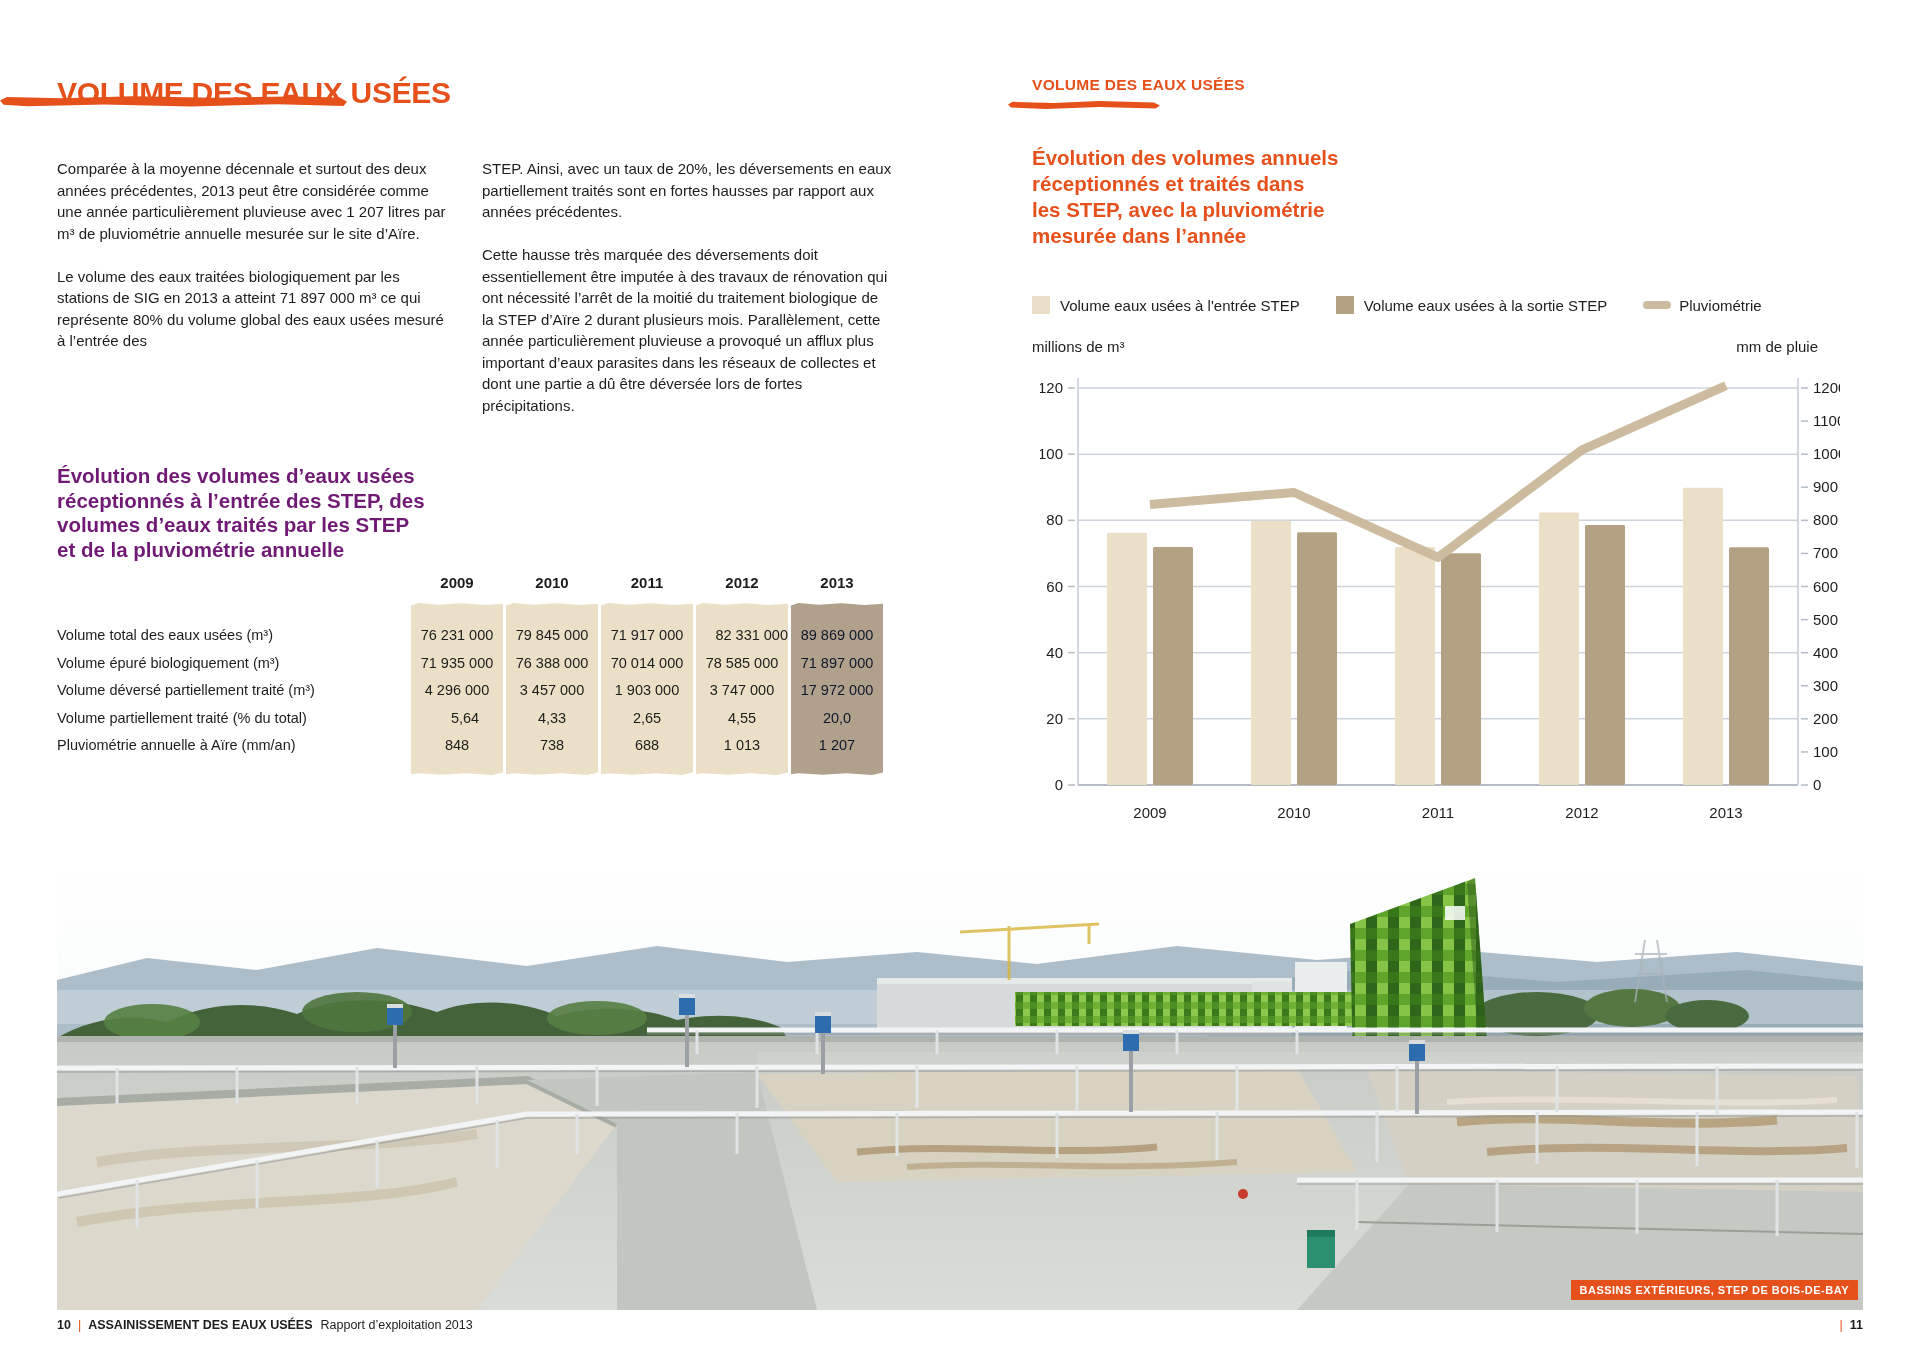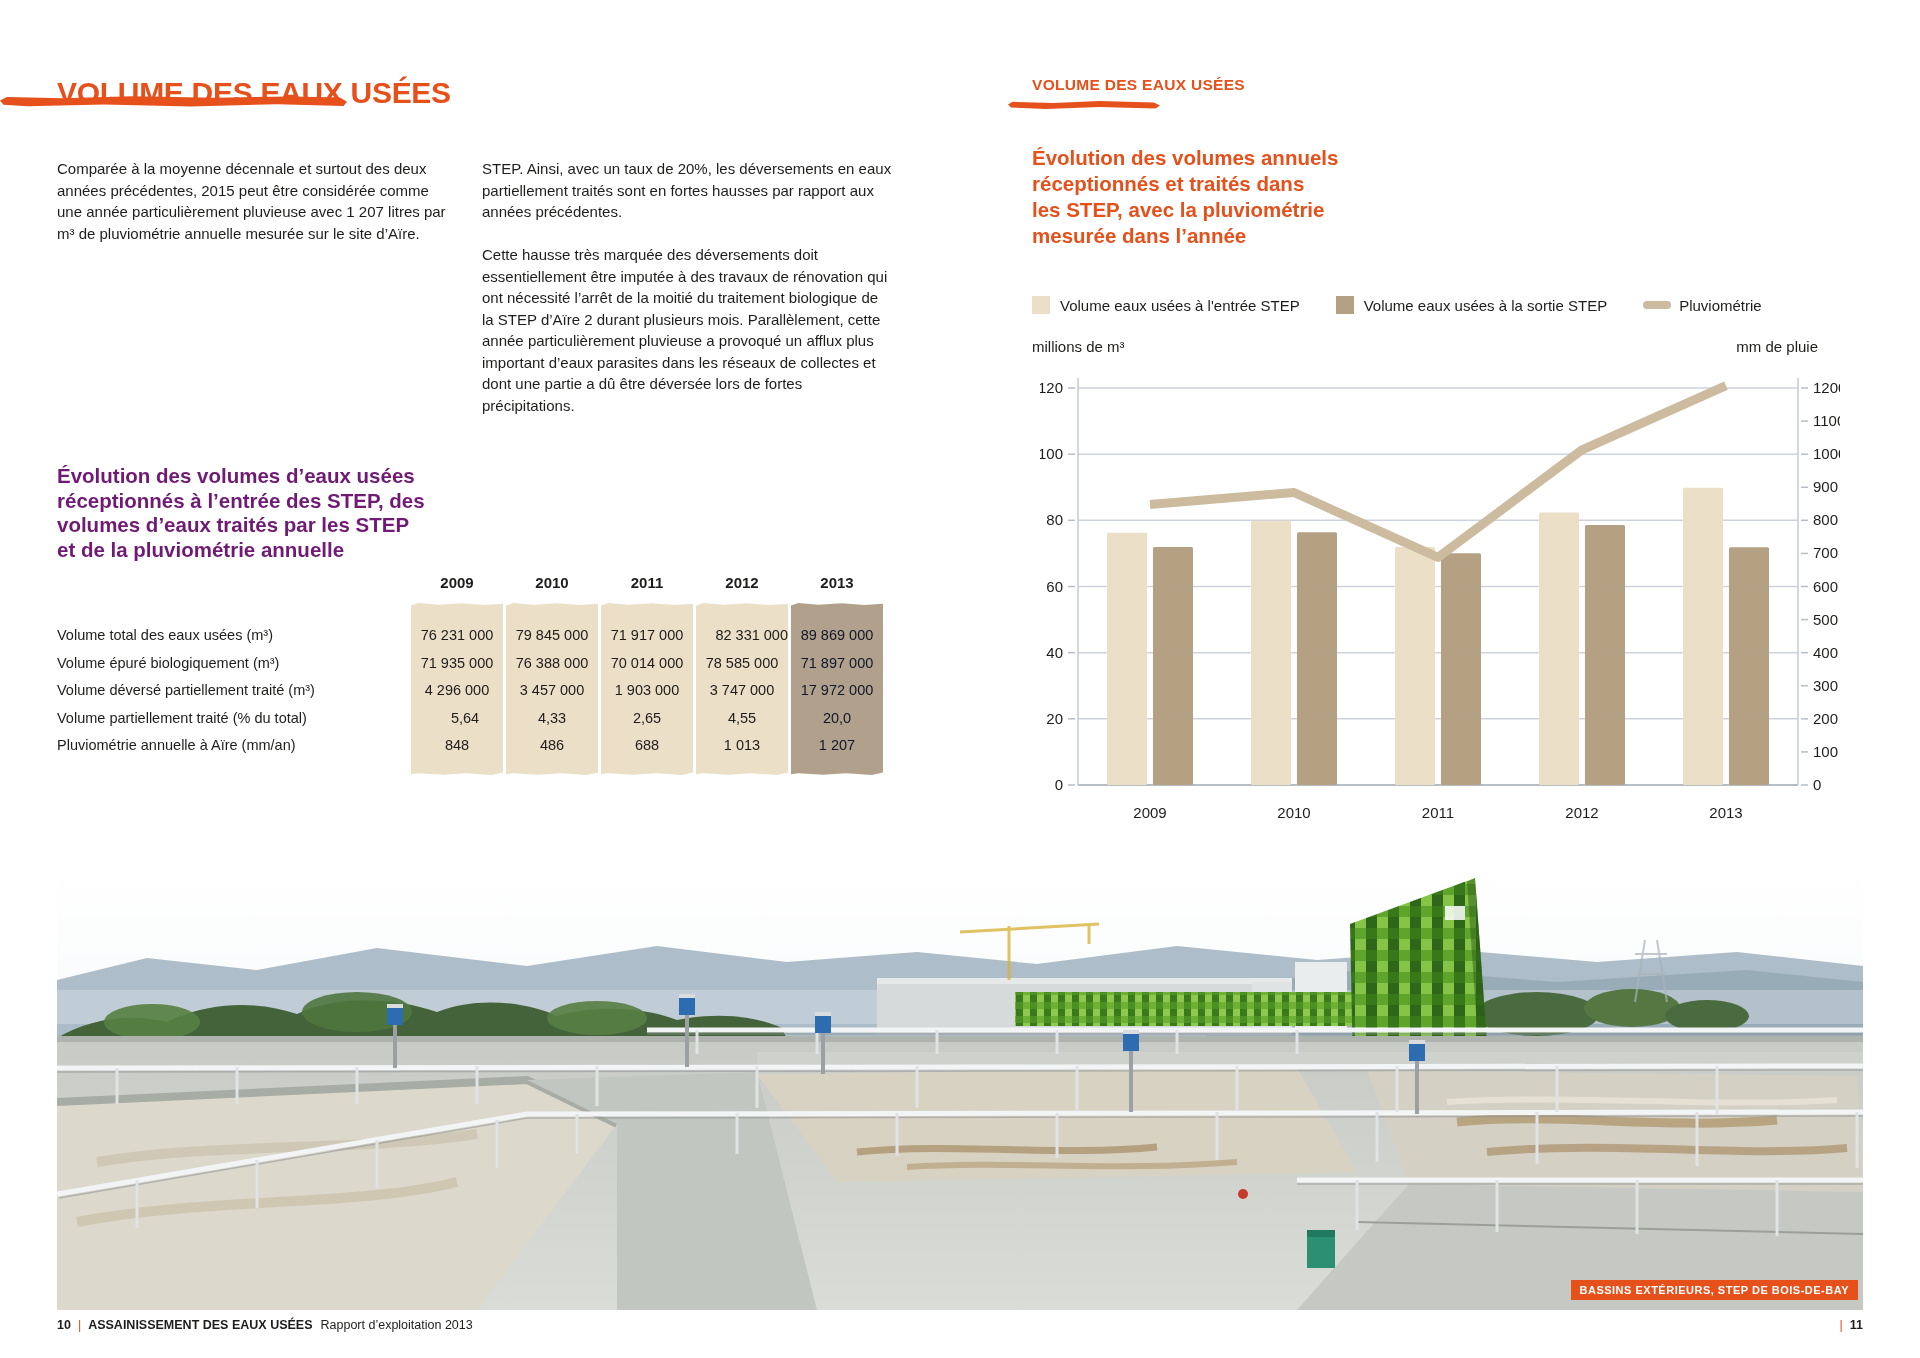--- a/index.html
+++ b/index.html
@@ -94,21 +94,22 @@
 </style>
 </head>
 <body>
 
 <div class="page">
 
   <h1 class="abs main-title">VOLUME DES EAUX USÉES</h1>
   <div class="abs brush brush-main"></div>
 
   <div class="abs col col1" id="col1">
-      <p>Comparée à la moyenne décennale et surtout des deux années précédentes, 2015 peut être considérée comme une année particulièrement pluvieuse avec 1 207 litres par m³ de pluviométrie annuelle mesurée sur le site d’Aïre.</p>
+      <p>Comparée à la moyenne décennale et surtout des deux années précédentes, 2013 peut être considérée comme une année particulièrement pluvieuse avec 1 207 litres par m³ de pluviométrie annuelle mesurée sur le site d’Aïre.</p>
+      <p>Le volume des eaux traitées biologiquement par les stations de SIG en 2013 a atteint 71 897 000 m³ ce qui représente 80% du volume global des eaux usées mesuré à l’entrée des</p>
     </div>
   <div class="abs col col2" id="col2">
       <p>STEP. Ainsi, avec un taux de 20%, les déversements en eaux partiellement traités sont en fortes hausses par rapport aux années précédentes.</p>
       <p>Cette hausse très marquée des déversements doit essentiellement être imputée à des travaux de rénovation qui ont nécessité l’arrêt de la moitié du traitement biologique de la STEP d’Aïre 2 durant plusieurs mois. Parallèlement, cette année particulièrement pluvieuse a provoqué un afflux plus important d’eaux parasites dans les réseaux de collectes et dont une partie a dû être déversée lors de fortes précipitations.</p>
     </div>
 
   <h2 class="abs subhead">Évolution des volumes d’eaux usées
 réceptionnés à l’entrée des STEP, des
 volumes d’eaux traités par les STEP
 et de la pluviométrie annuelle</h2>
@@ -143,21 +144,21 @@
       <div class="dt-val" style="left: 639px; top: 105.25px;">3 747 000</div>
       <div class="dt-val dark" style="left: 734px; top: 105.25px;">17 972 000</div>
       <div class="dt-label" style="top: 132.75px;">Volume partiellement traité (% du total)</div>
       <div class="dt-val" style="left: 362px; top: 132.75px;">5,64</div>
       <div class="dt-val" style="left: 449px; top: 132.75px;">4,33</div>
       <div class="dt-val" style="left: 544px; top: 132.75px;">2,65</div>
       <div class="dt-val" style="left: 639px; top: 132.75px;">4,55</div>
       <div class="dt-val dark" style="left: 734px; top: 132.75px;">20,0</div>
       <div class="dt-label" style="top: 160.25px;">Pluviométrie annuelle à Aïre (mm/an)</div>
       <div class="dt-val" style="left: 354px; top: 160.25px;">848</div>
-      <div class="dt-val" style="left: 449px; top: 160.25px;">486</div>
+      <div class="dt-val" style="left: 449px; top: 160.25px;">738</div>
       <div class="dt-val" style="left: 544px; top: 160.25px;">688</div>
       <div class="dt-val" style="left: 639px; top: 160.25px;">1 013</div>
       <div class="dt-val dark" style="left: 734px; top: 160.25px;">1 207</div>
     </div>
 
   <div class="abs right-header">VOLUME DES EAUX USÉES</div>
   <div class="abs brush brush-small"></div>
 
   <h2 class="abs chart-heading">Évolution des volumes annuels
 réceptionnés et traités dans

